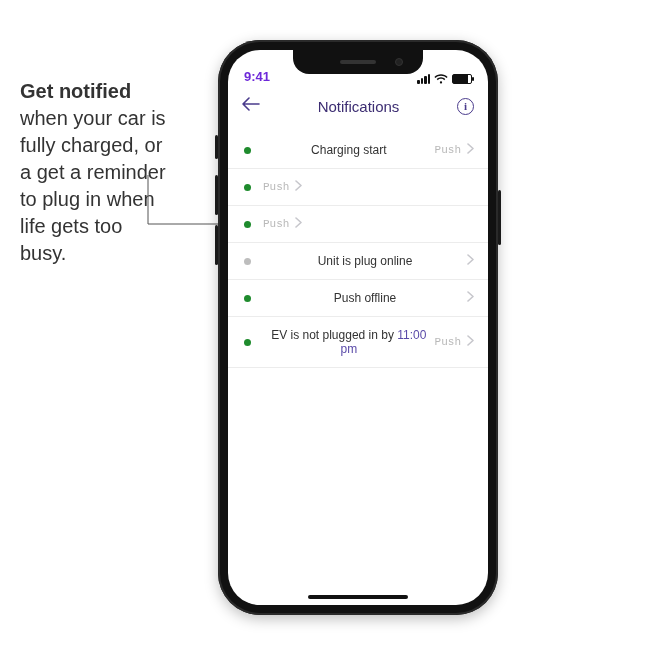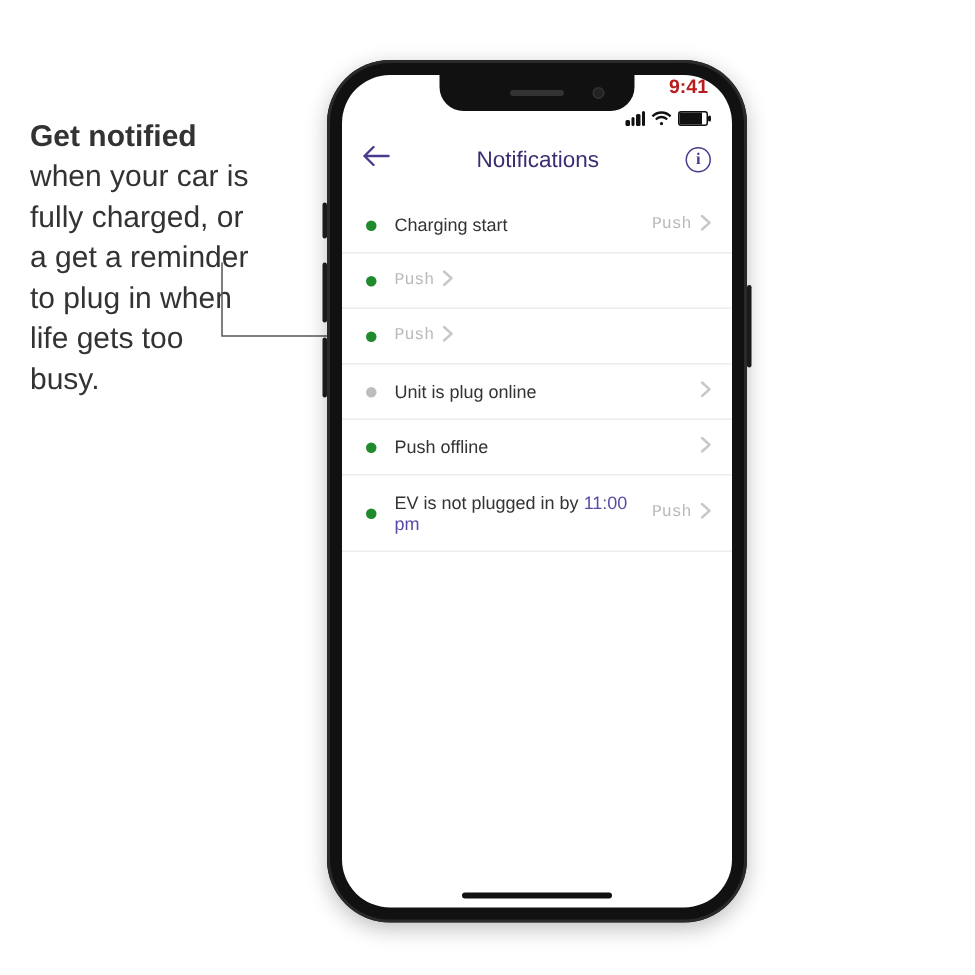--- a/index.html
+++ b/index.html
@@ -79,22 +79,21 @@
   .notch .cam { width:8px; height:8px; border-radius:50%; background:#222; border:1px solid #333; margin-left:10px; position:absolute; right:20px;}
 
   .status-bar {
     height: 36px;
     display: flex;
     align-items: flex-end;
     justify-content: space-between;
     padding: 0 16px 2px;
     font-size: 13px;
     font-weight: 600;
-    color: #b91c1c;
-    flex-direction: column;
+    color: #6d28d9;
   }
   .status-right { display:flex; align-items:center; gap:4px; }
   .sig { display:flex; align-items:flex-end; gap:1px; }
   .sig span { width:2.5px; background:#111; border-radius:1px; }
   .sig span:nth-child(1){height:4px}
   .sig span:nth-child(2){height:6px}
   .sig span:nth-child(3){height:8px}
   .sig span:nth-child(4){height:10px}
   .batt {
     width:20px;height:10px;border:1px solid #111;border-radius:2px;position:relative;
@@ -130,21 +129,21 @@
     font-size: 12px;
     color:#333;
   }
   .dot {
     width:7px;height:7px;border-radius:50%;
     margin-right:12px;
     flex-shrink:0;
   }
   .dot.green{ background:#1f8b2d; }
   .dot.grey{ background:#bdbdbd; }
-  .item-label { flex:1; }
+  .item-label { flex:1;text-align:center; }
   .item-label .time { color:#5a4aa8; }
   .push { color:#b9b9b9; font-size:11px; margin-right:6px;font-family:Liberation Mono, monospace; }
   .chev { color:#c7c7cc; }
 
   .home-ind {
     position:absolute;
     bottom:6px;left:50%;transform:translateX(-50%);
     width:100px;height:4px;border-radius:3px;background:#111;
   }
 </style>

